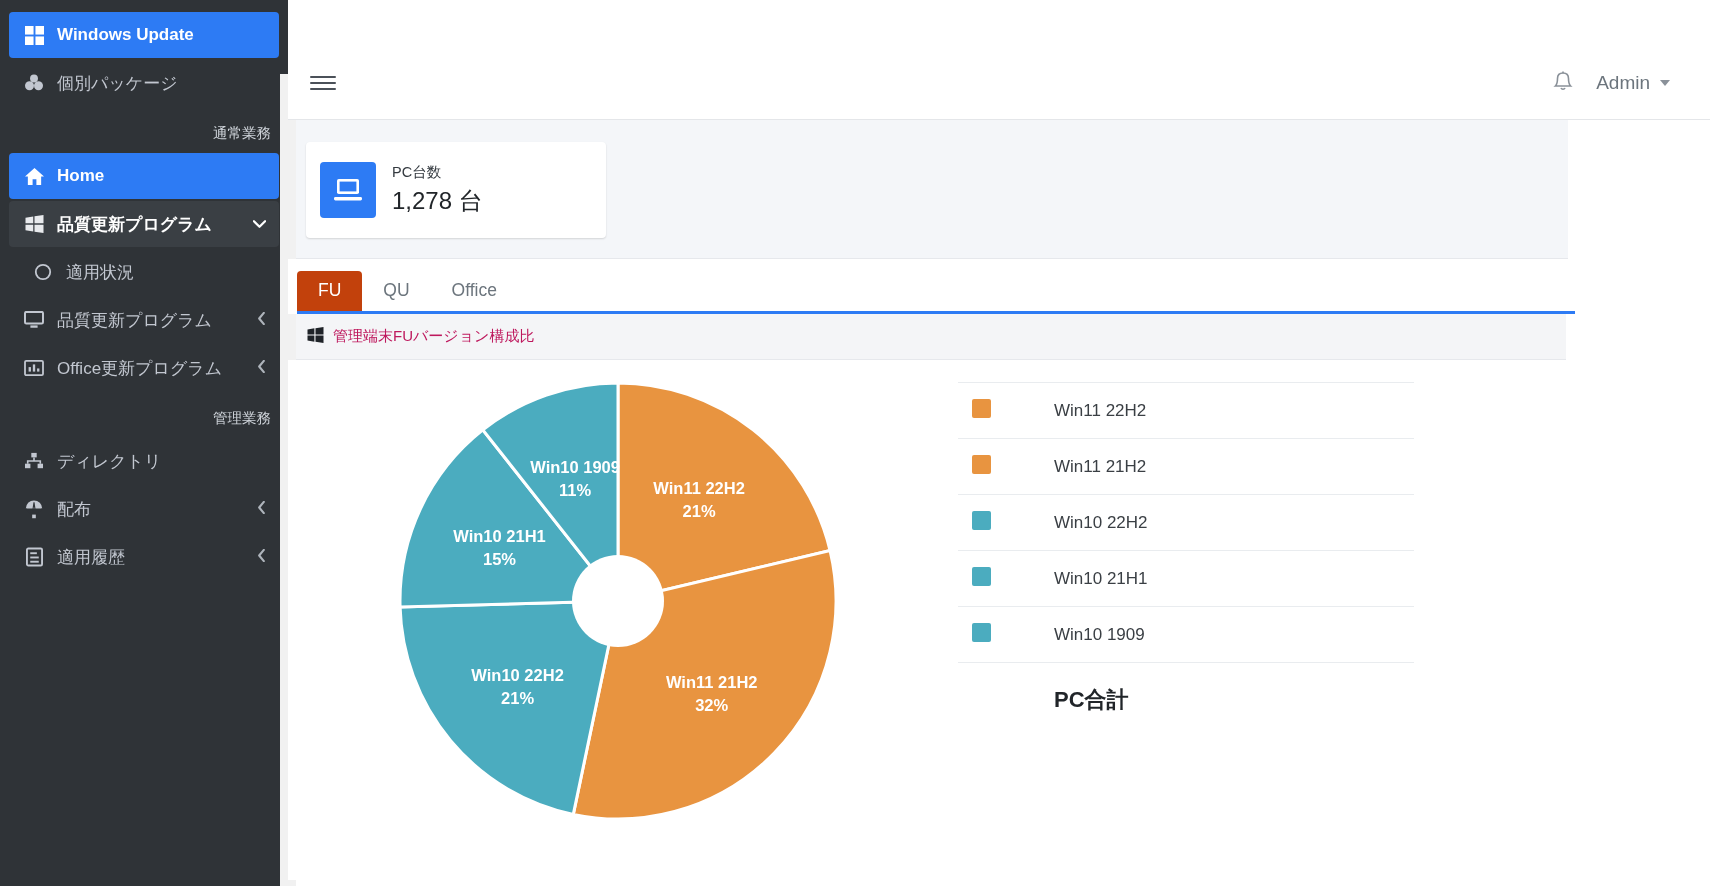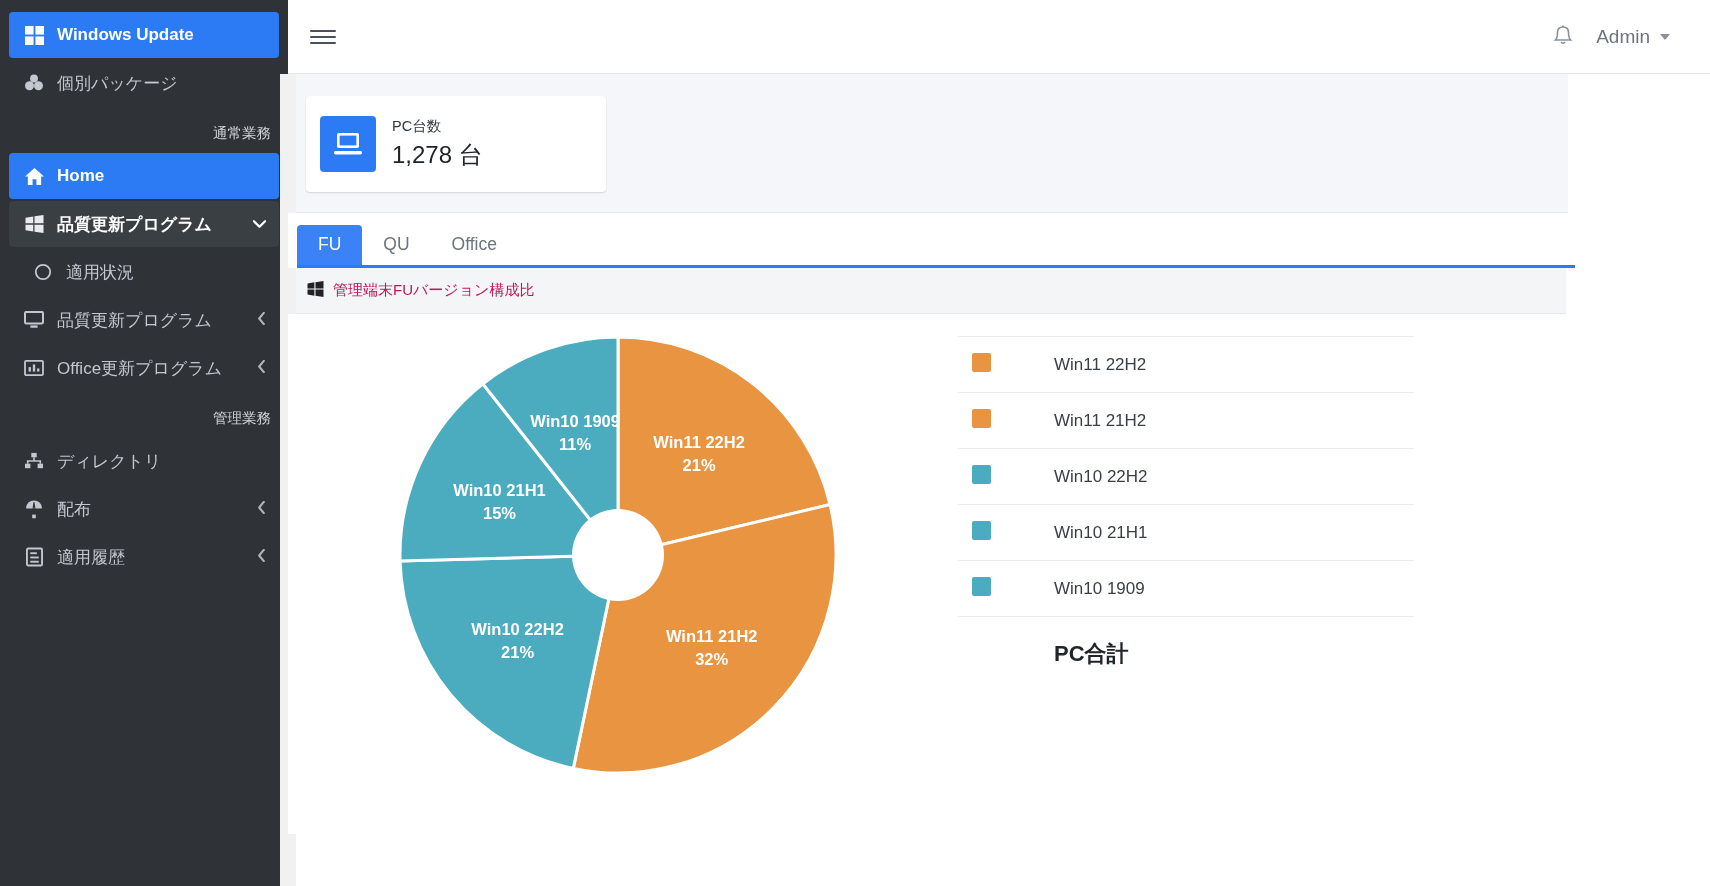--- a/index.html
+++ b/index.html
@@ -49,21 +49,21 @@
   }
   .side-scroll {
     position: absolute; right: 0; top: 74px; width: 8px; bottom: 0;
     background: #f1f1f1;
   }
 
   
   .main { flex: 1 1 auto; height: 886px; background: #ffffff; position: relative; display:flex; flex-direction:column; }
   .topbar {
     height: 74px; background: #ffffff; border-bottom: 1px solid #e4e6e9;
-    display: flex; align-items: center; padding: 0 28px 0 18px;
+    display: flex; align-items: center; padding: 0 28px 0 18px; margin-top: 46px;
   }
   .hamburger {
     width: 34px; height: 34px; display:flex; flex-direction:column;
     justify-content:center; gap:4px; cursor:pointer; padding: 0 4px;
   }
   .hamburger span { display:block; height:2px; background:#4b5159; border-radius:1px; }
   .topbar-spacer { flex: 1 1 auto; }
   .topbar-right { display:flex; align-items:center; gap:22px; padding-right: 12px;}
   .bell { width: 22px; height: 24px; display:block; }
   .admin { font-size: 19px; color:#6c757d; display:flex; align-items:center; gap:10px; cursor:pointer;}
@@ -89,21 +89,21 @@
   .stat-texts { display:flex; flex-direction:column; justify-content:center; gap:3px;}
   .stat-label { font-size: 14.5px; color:#343a40; }
   .stat-value { font-size: 24px; color:#212529; font-weight:normal; }
 
   .tabs-wrap { padding: 12px 0 0 9px; background:#ffffff; position:relative; }
   .tabs { display:flex; align-items:flex-end; gap: 0; }
   .tab {
     font-size: 17.5px; padding: 9px 21px 10px 21px; color:#6c757d;
     cursor:pointer; border-radius: 4px 4px 0 0; background: transparent;
   }
-  .tab.active { background:#3b82f6; color:#ffffff; }
+  .tab.active { background:#c2410c; color:#ffffff; }
   .tab-underline { height:3px; background:#2d7bf4; width: 1278px; margin-left:0; }
 
   .panel-header {
     background:#f4f5f7; border-bottom:1px solid #e6e8ec;
     height: 46px; display:flex; align-items:center; gap:9px;
     padding: 0 0 0 19px; width: 1278px;
   }
   .panel-title { font-size: 15px; color:#be185d; }
 
   .panel-body { width: 1278px; background:#ffffff; display:flex; position:relative; height: 520px;}

